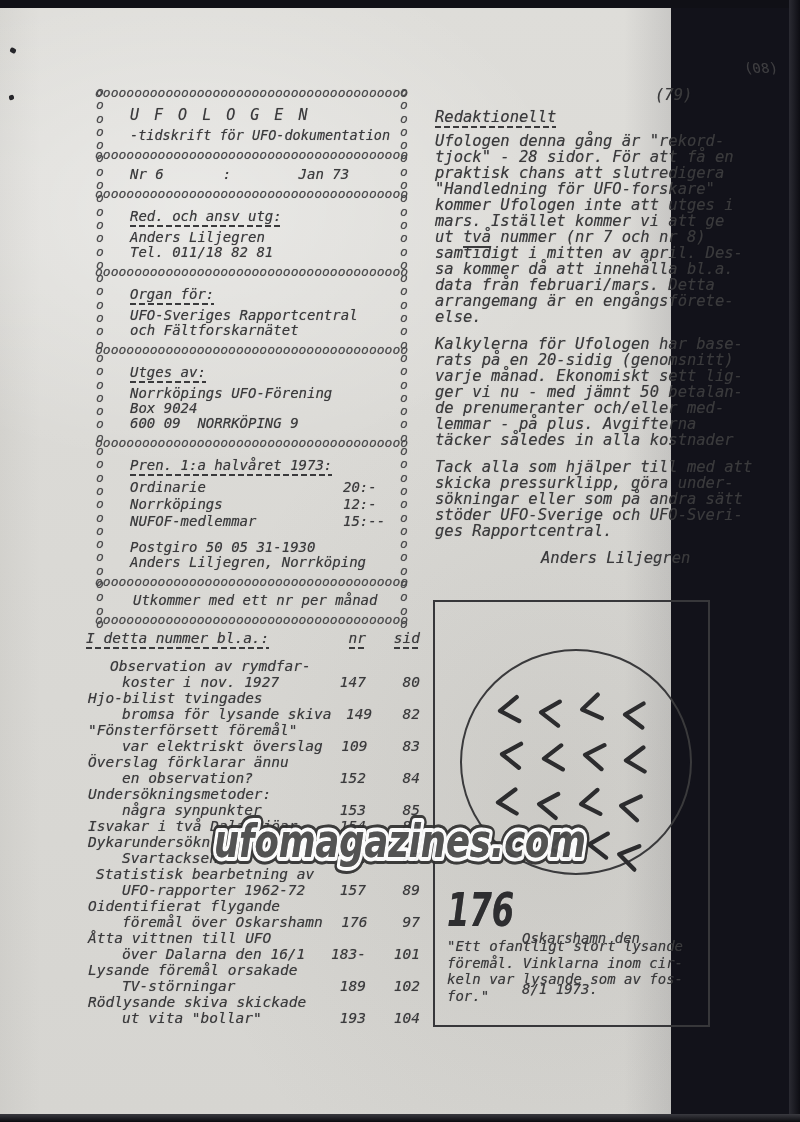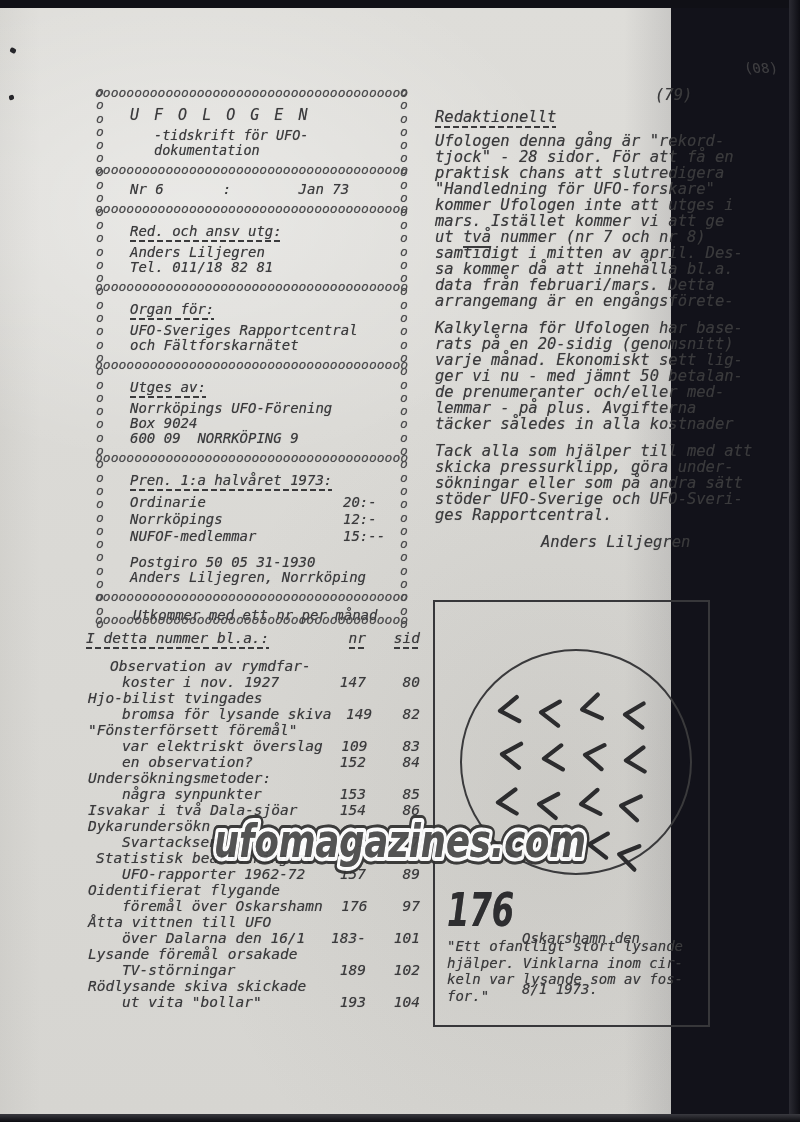--- a/index.html
+++ b/index.html
@@ -39,21 +39,21 @@
 
   
   .mast-box{position:absolute;left:95px;top:77px;width:316px;height:543px;overflow:hidden;}
   .o-col{position:absolute;top:0;bottom:0;width:9px;font-size:13px;line-height:13.3px;
          word-break:break-all;color:var(--o);overflow:hidden;}
   .o-left{left:1px;} .o-right{right:2px;}
   .o-row{font-size:13px;line-height:13px;white-space:nowrap;overflow:hidden;color:var(--o);margin:1px 0;}
   .o-bottom{position:absolute;left:0;right:0;bottom:2px;margin:0;}
   .m-sec{padding-left:35px;padding-right:12px;margin-top:6px;margin-bottom:5px;}
   .m-title{font-size:15px;line-height:20px;letter-spacing:3px;margin-top:3px;}
-  .m-sub{font-size:13.5px;line-height:15px;margin-top:3px;margin-left:24px;}
+  .m-sub{font-size:13.5px;line-height:15px;margin-top:3px;}
   .m-issue{font-size:14px;line-height:15px;margin-top:5px;margin-bottom:2px;}
   .m-line{font-size:14px;line-height:15px;white-space:pre;}
   .m-lines{margin-top:3px;}
   .tw-head{display:inline-block;font-size:14px;line-height:15px;}
   .tw-head::after{content:'';display:block;height:2px;margin-top:1px;
      background:repeating-linear-gradient(90deg,var(--ink) 0 6px,transparent 6px 9px);}
   .price-row{display:flex;font-size:14px;line-height:17px;}
   .price{margin-left:auto;width:56px;}
   .m-postgiro{margin-top:10px;}
   .m-footer{padding-left:38px;font-size:14px;line-height:15px;margin-top:5px;white-space:pre;}
@@ -208,20 +208,21 @@
         <div class="toc-row">
           <div class="toc-title">
             <div class="toc-line">"Fönsterförsett föremål"</div>
             <div class="toc-line cont">var elektriskt överslag</div>
           </div>
           <div class="toc-nr">109</div>
           <div class="toc-sid">83</div>
         </div>
         <div class="toc-row">
           <div class="toc-title">
+            <div class="toc-line">Överslag förklarar ännu</div>
             <div class="toc-line cont">en observation?</div>
           </div>
           <div class="toc-nr">152</div>
           <div class="toc-sid">84</div>
         </div>
         <div class="toc-row">
           <div class="toc-title">
             <div class="toc-line">Undersökningsmetoder:</div>
             <div class="toc-line cont">några synpunkter</div>
           </div>
@@ -296,20 +297,21 @@
           <div class="pline">tjock" - 28 sidor. För att få en</div>
           <div class="pline">praktisk chans att slutredigera</div>
           <div class="pline">"Handledning för UFO-forskare"</div>
           <div class="pline">kommer Ufologen inte att utges i</div>
           <div class="pline">mars. Istället kommer vi att ge</div>
           <div class="pline">ut <span class="tw-u">två</span> nummer (nr 7 och nr 8)</div>
           <div class="pline">samtidigt i mitten av april. Des-</div>
           <div class="pline">sa kommer då att innehålla bl.a.</div>
           <div class="pline">data från februari/mars. Detta</div>
           <div class="pline">arrangemang är en engångsförete-</div>
+          <div class="pline">else.</div>
         </div>
         <div class="para">
           <div class="pline">Kalkylerna för Ufologen har base-</div>
           <div class="pline">rats på en 20-sidig (genomsnitt)</div>
           <div class="pline">varje månad. Ekonomiskt sett lig-</div>
           <div class="pline">ger vi nu - med jämnt 50 betalan-</div>
           <div class="pline">de prenumeranter och/eller med-</div>
           <div class="pline">lemmar - på plus. Avgifterna</div>
           <div class="pline">täcker således in alla kostnader</div>
         </div>
@@ -376,21 +378,21 @@
           <path d="M24 4 L6 16 L24 28"></path>
         </svg>
       </div>
     <div class="rep-num">176</div>
     <div class="rep-place">
       <div>Oskarshamn den</div>
       <div>8/1 1973.</div>
     </div>
     <div class="rep-quote">
       <div>"Ett ofantligt stort lysande</div>
-      <div>hjälper. Vinklarna inom cir-</div>
+      <div>föremål. Vinklarna inom cir-</div>
       <div>keln var lysande som av fos-</div>
       <div>for."</div>
     </div>
   </div>
 
   <svg class="watermark" width="388" height="72" viewBox="0 0 388 72">
     <text x="194" y="51" text-anchor="middle" font-size="46" textLength="372" lengthAdjust="spacingAndGlyphs" fill="none" stroke="#303030" stroke-width="14" stroke-linejoin="round">ufomagazines.com</text>
     <text x="194" y="51" text-anchor="middle" font-size="46" textLength="372" lengthAdjust="spacingAndGlyphs" fill="none" stroke="#ffffff" stroke-width="8" stroke-linejoin="round">ufomagazines.com</text>
     <text x="194" y="51" text-anchor="middle" font-size="46" textLength="372" lengthAdjust="spacingAndGlyphs" fill="#4a4a4a">ufomagazines.com</text>
   </svg>

